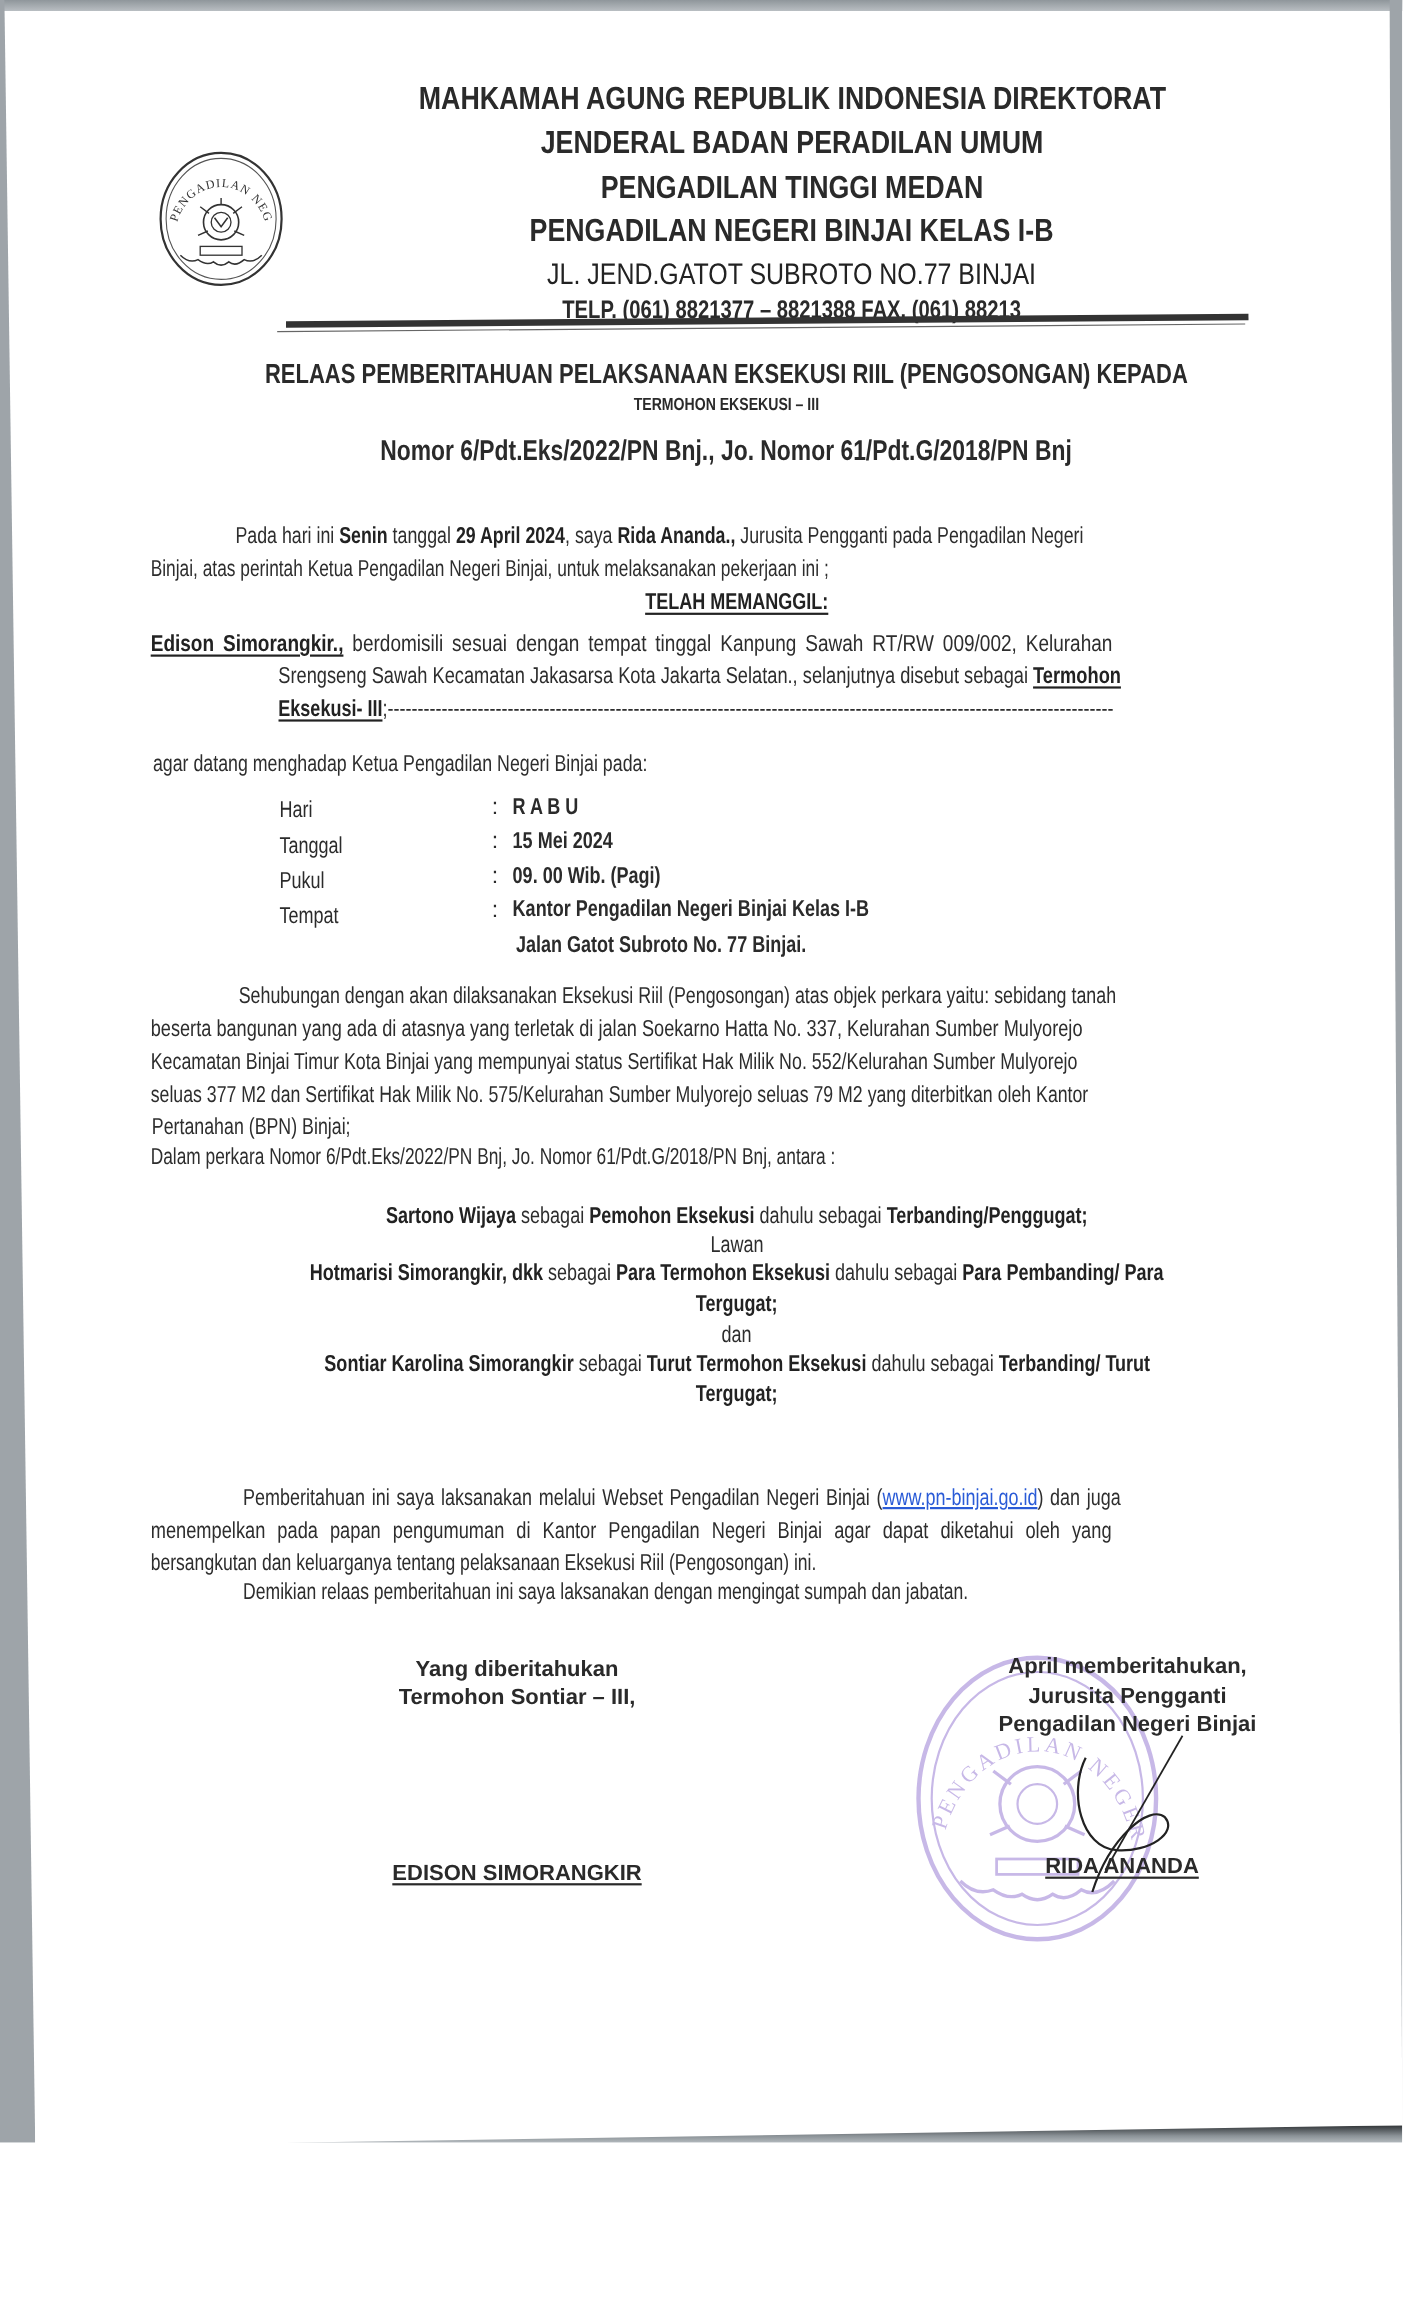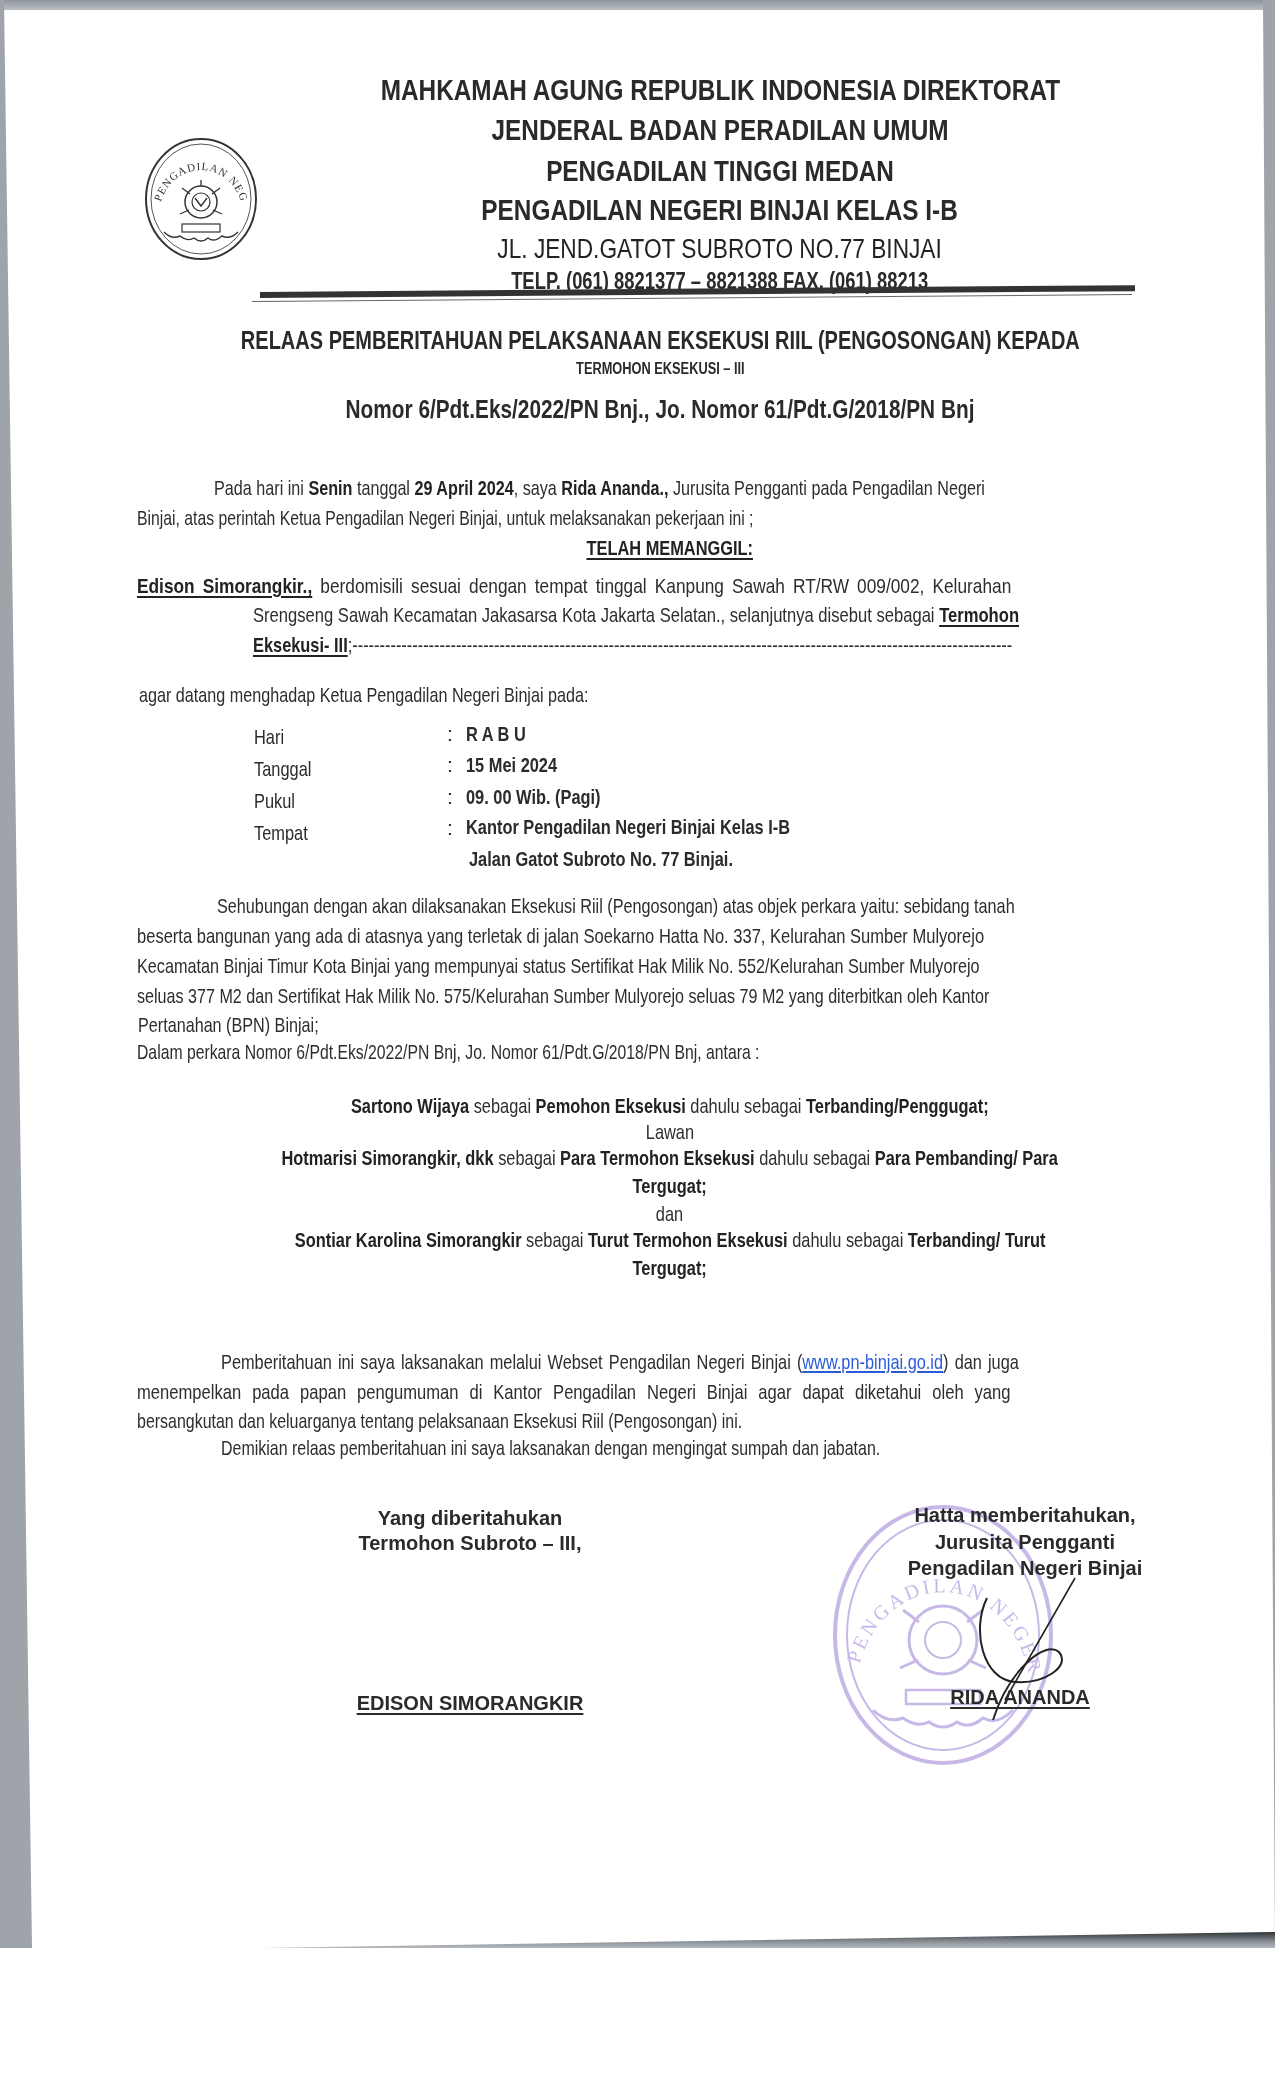--- a/index.html
+++ b/index.html
@@ -249,42 +249,42 @@
     </span>
   </div>
   <div class="ln body-text" style="left:137px; top:1409px;">
     <span class="narrow" style="transform:scaleX(0.76)">bersangkutan dan keluarganya tentang pelaksanaan Eksekusi Riil (Pengosongan) ini.</span>
   </div>
   <div class="ln body-text" style="left:221px; top:1436px;">
     <span class="narrow" style="transform:scaleX(0.76)">Demikian relaas pemberitahuan ini saya laksanakan dengan mengingat sumpah dan jabatan.</span>
   </div>
 
   <div class="sig" style="left:340px; width:260px; top:1507px;">Yang diberitahukan</div>
-  <div class="sig" style="left:340px; width:260px; top:1532px;">Termohon Subroto – III,</div>
+  <div class="sig" style="left:340px; width:260px; top:1532px;">Termohon Sontiar – III,</div>
   <div class="sig" style="left:340px; width:260px; top:1692px;"><u>EDISON SIMORANGKIR</u></div>
 
   <div class="stamp">
     <svg width="230" height="270" viewBox="0 0 230 270">
       <ellipse cx="115" cy="135" rx="108" ry="128" fill="none" stroke="#9b7fd4" stroke-width="4"></ellipse>
       <ellipse cx="115" cy="135" rx="96" ry="115" fill="none" stroke="#9b7fd4" stroke-width="2"></ellipse>
       <defs>
           <path id="stampArc" d="M 30 170 A 88 105 0 0 1 200 170"></path>
         </defs>
       <text font-family="Liberation Serif, serif" font-size="20" fill="#9b7fd4" letter-spacing="3">
         <textPath href="#stampArc" startOffset="6">PENGADILAN NEGERI BINJAI</textPath>
       </text>
       <circle cx="115" cy="140" r="34" fill="none" stroke="#9b7fd4" stroke-width="3"></circle>
       <circle cx="115" cy="140" r="18" fill="none" stroke="#9b7fd4" stroke-width="2"></circle>
       <path d="M75 110 l16 12 M155 110 l-16 12 M72 168 l18 -8 M158 168 l-18 -8" stroke="#9b7fd4" stroke-width="3"></path>
       <rect x="78" y="190" width="74" height="14" fill="none" stroke="#9b7fd4" stroke-width="2.5"></rect>
       <path d="M45 210 q14 14 30 8 q14 10 26 4 q14 10 28 0 q12 8 26 -4 q14 8 30 -8" fill="none" stroke="#9b7fd4" stroke-width="3"></path>
     </svg>
   </div>
 
-  <div class="sig" style="left:875px; width:300px; top:1504px;">Hatta memberitahukan,</div>
+  <div class="sig" style="left:875px; width:300px; top:1504px;">April memberitahukan,</div>
   <div class="sig" style="left:875px; width:300px; top:1531px;">Jurusita Pengganti</div>
   <div class="sig" style="left:875px; width:300px; top:1557px;">Pengadilan Negeri Binjai</div>
 
   <div class="signature">
     <svg width="110" height="160" viewBox="0 0 110 160">
       <path d="M12 28 C -4 60, 8 110, 40 112 C 70 114, 96 96, 84 82 C 70 70, 34 100, 18 150" fill="none" stroke="#222" stroke-width="2"></path>
       <path d="M100 8 L 30 130" fill="none" stroke="#222" stroke-width="1.6"></path>
     </svg>
   </div>
 

